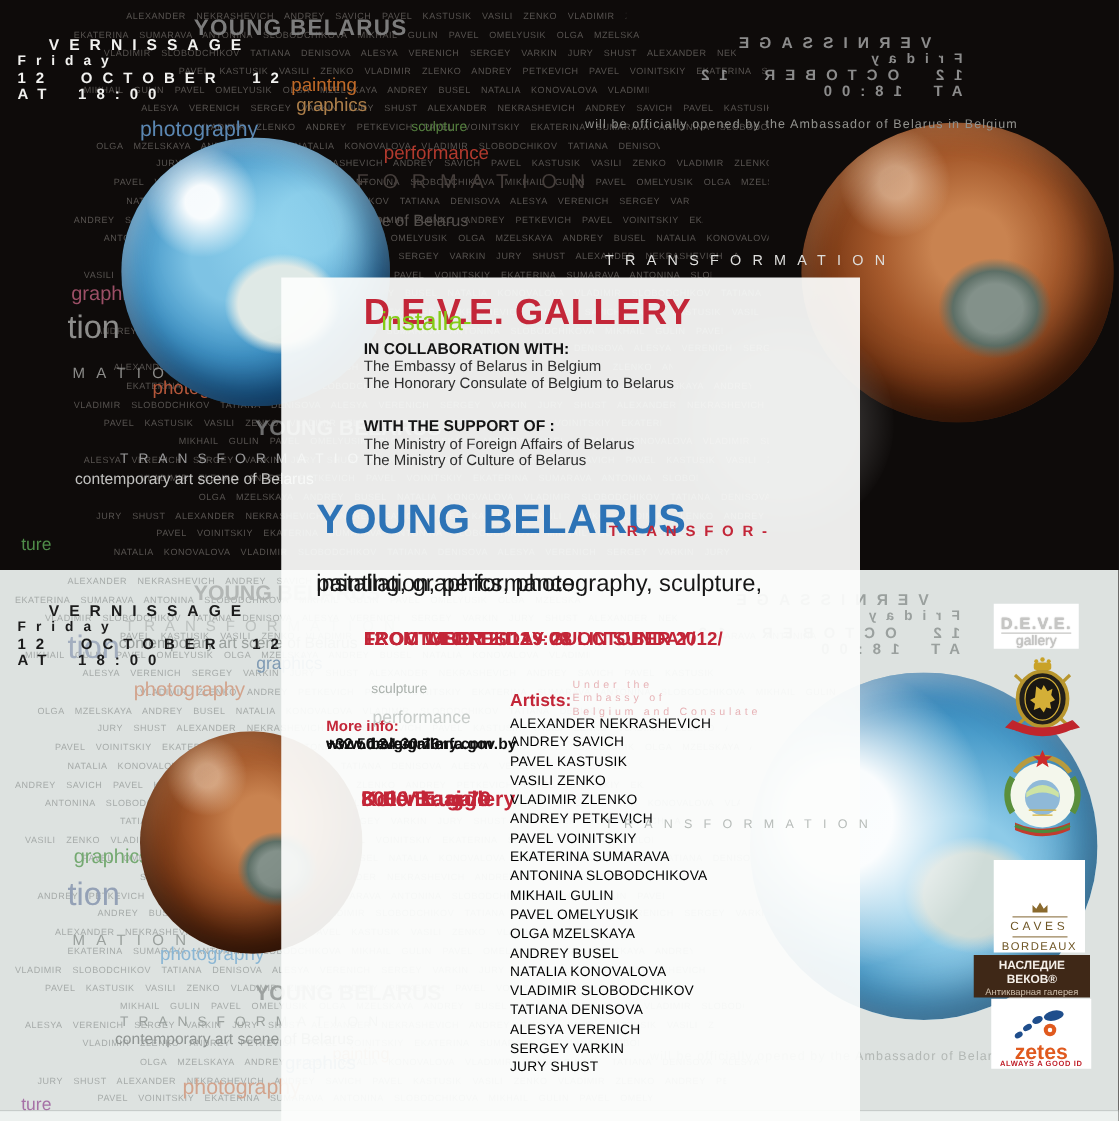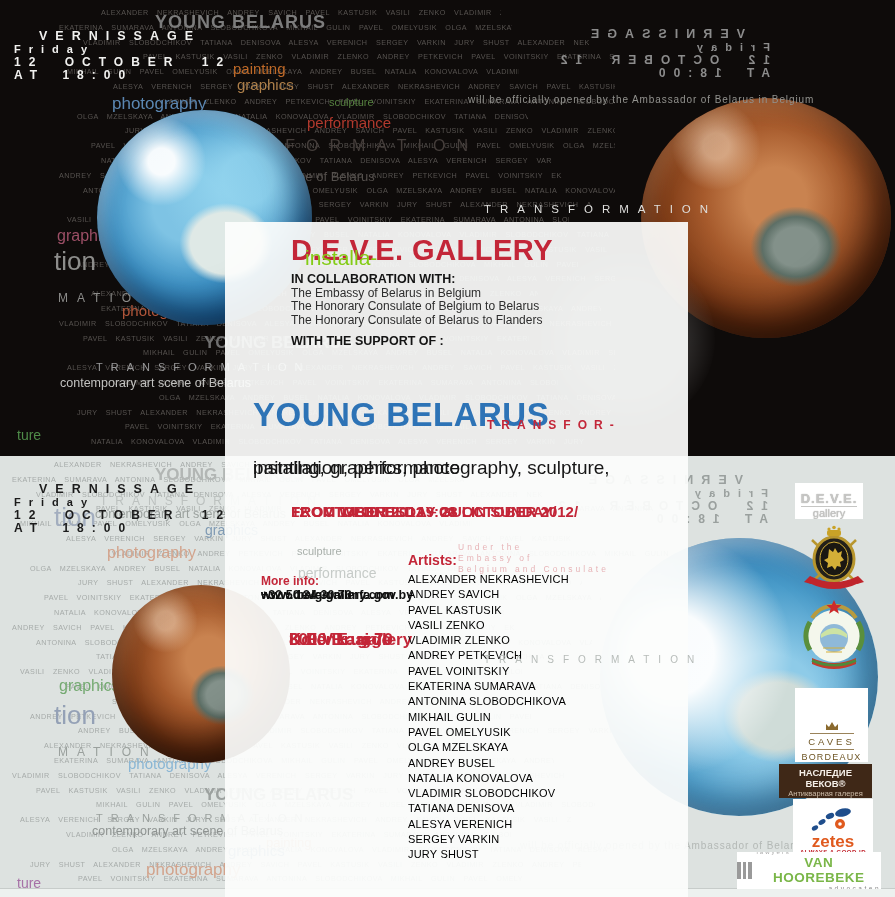--- a/index.html
+++ b/index.html
@@ -267,24 +267,27 @@
   <div class="opening-note bottom">will be officially opened by the Ambassador of Belarus in Belgium</div>
   <div class="transform-banner">TRANSFORMATION</div>
 
   <div class="panel">
     <h1 class="gallery-title">D.E.V.E. GALLERY</h1>
 
     <div class="p-head collab-head">IN COLLABORATION WITH:</div>
     <div class="p-lines collab-lines">
       <div>The Embassy of Belarus in Belgium</div>
       <div>The Honorary Consulate of Belgium to Belarus</div>
-      <div>The Honorary Consulate of Belarus to Flanders</div>
     </div>
 
     <div class="p-head support-head">WITH THE SUPPORT OF :</div>
+    <div class="p-lines support-lines">
+      <div>The Ministry of Foreign Affairs of Belarus</div>
+      <div>The Ministry of Culture of Belarus</div>
+    </div>
 
     <div class="yb-title">YOUNG BELARUS</div>
     <div class="transfor">TRANSFOR-</div>
 
     <div class="media">
       <div>painting, graphics, photography, sculpture,</div>
       <div>installation, performance</div>
     </div>
 
     <div class="dates">
@@ -399,25 +402,13 @@
       <ellipse cx="13" cy="14" rx="3.8" ry="2.4" fill="#1f4e8c" transform="rotate(-30 13 14)"></ellipse>
       <ellipse cx="21" cy="8" rx="4.4" ry="2.8" fill="#1f4e8c" transform="rotate(-25 21 8)"></ellipse>
       <ellipse cx="34" cy="4.5" rx="8" ry="4" fill="#1f4e8c" transform="rotate(-12 34 4.5)"></ellipse>
       <circle cx="31" cy="16" r="5" fill="#e05a1e"></circle>
       <circle cx="31" cy="16" r="1.8" fill="#fff"></circle>
     </svg>
     <span class="zetes-name">zetes</span>
     <span class="zetes-tag">ALWAYS A GOOD ID</span>
   </div>
 
-  <div class="logo-box vh-box">
-    <span class="vh-bars">
-        <i></i>
-        <i></i>
-        <i></i>
-      </span>
-    <span class="vh-text">
-      <span class="vh-small-top">lawyers</span>
-      <span class="vh-name">VAN HOOREBEKE</span>
-      <span class="vh-small-bottom">advocaten</span>
-    </span>
-  </div>
 </div>
 
 </body></html>

